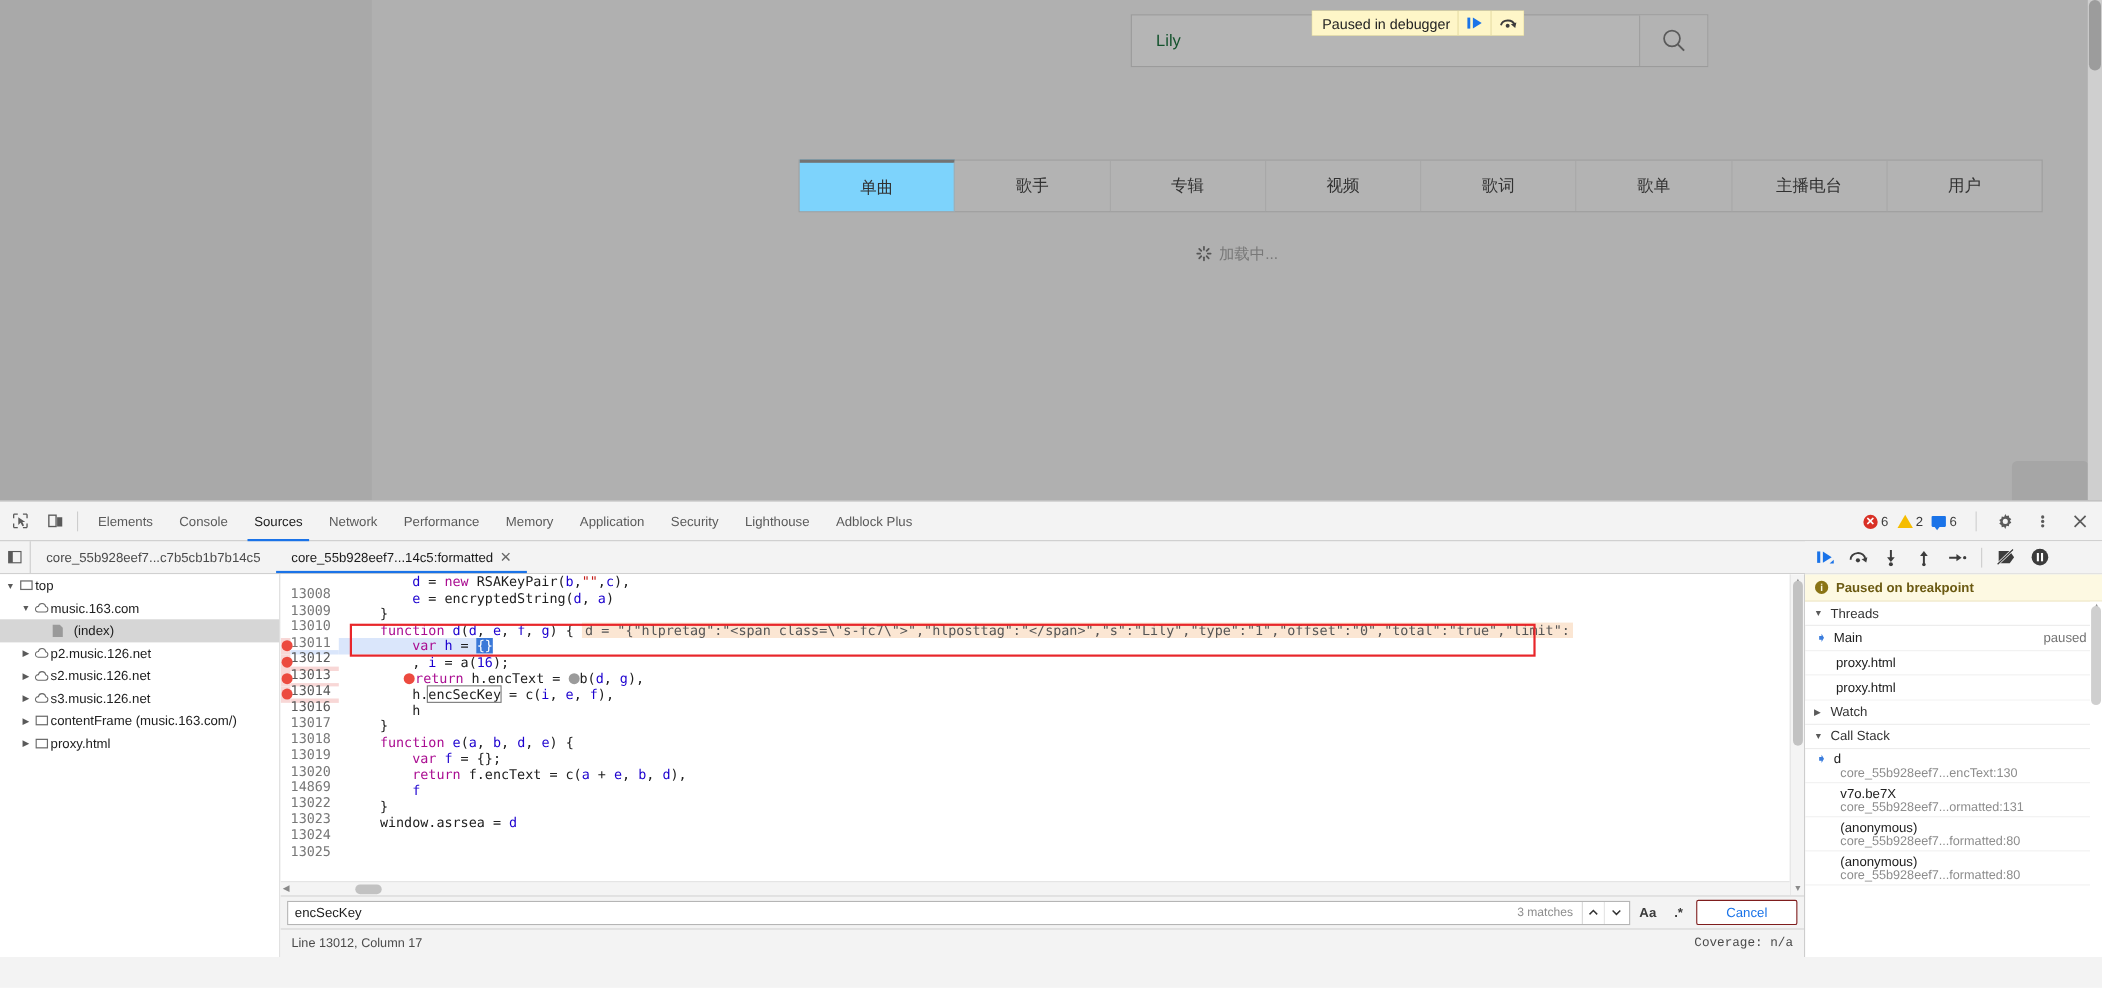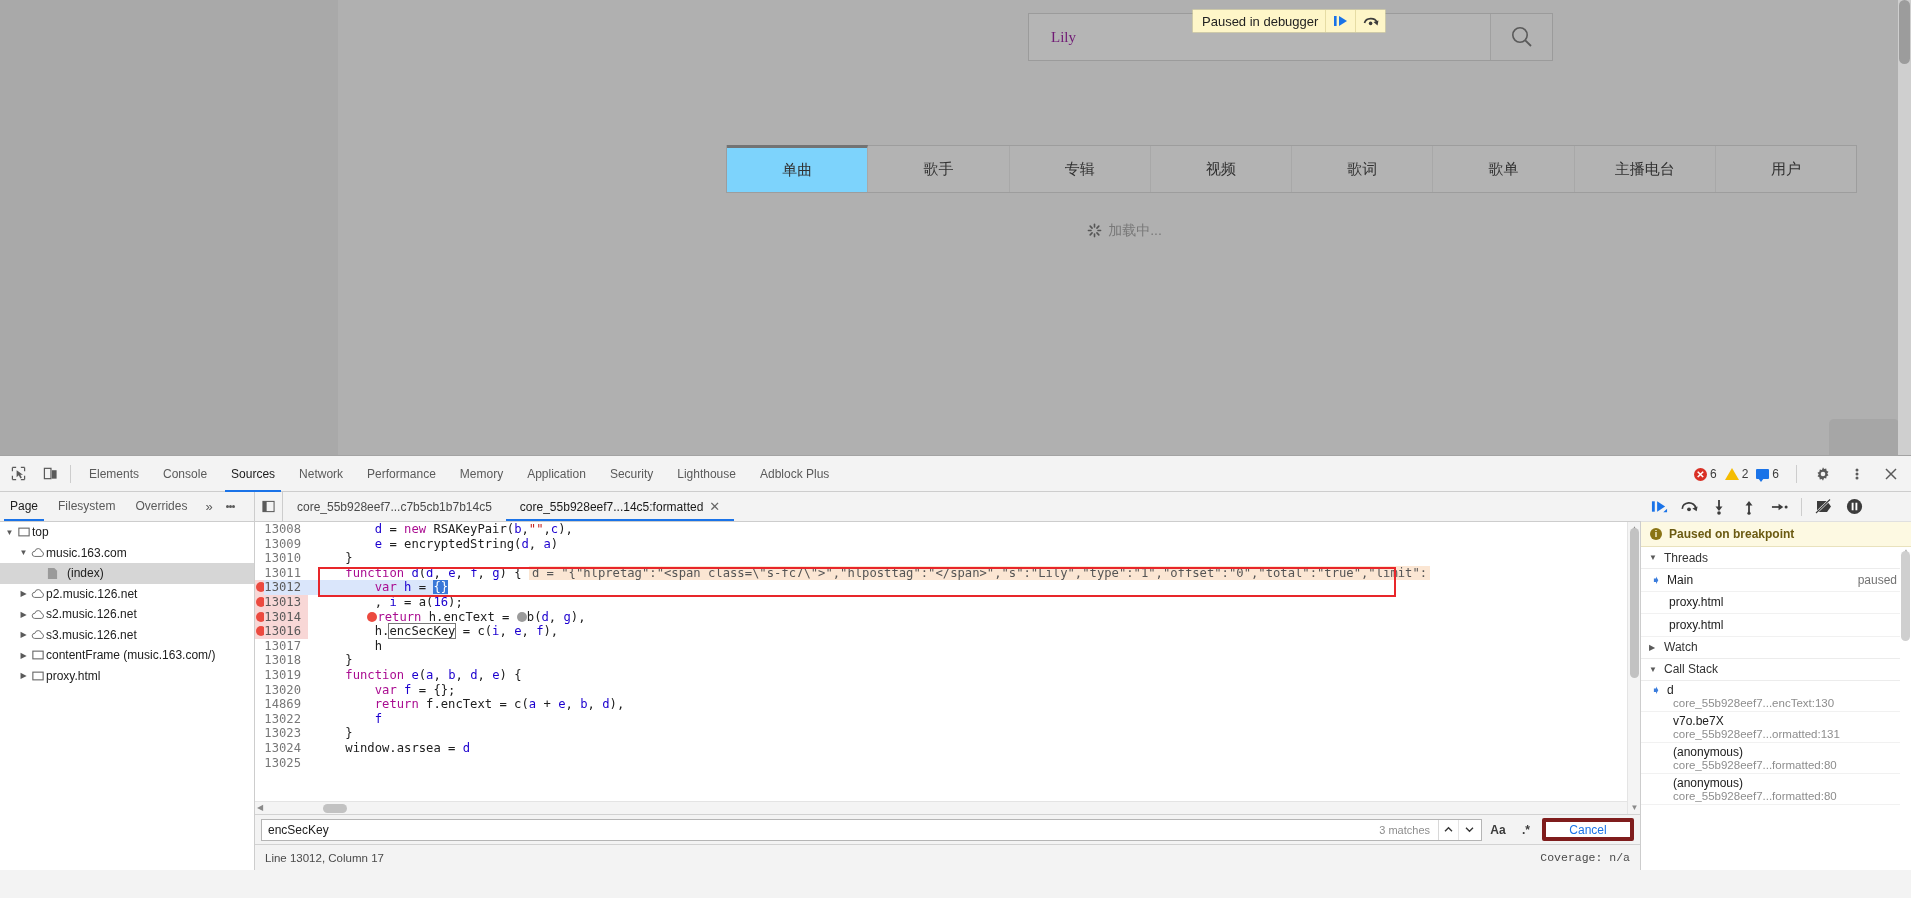--- a/index.html
+++ b/index.html
@@ -28,22 +28,22 @@
   }
   .searchwrap {
     position: absolute; left: 690px; top: 13px;
     width: 525px; height: 48px;
     background: #b5b5b5;
     border: 1px solid #9b9b9b;
     display: flex; align-items: stretch;
   }
   .searchinput {
     flex: 1; border: none; background: transparent;
-    font-family: Liberation Serif, serif;
-    font-size: 15px; color: #701a75;
+    font-family: Liberation Sans, sans-serif;
+    font-size: 15px; color: #14532d;
     padding-left: 22px; outline: none;
   }
   .searchbtn {
     width: 62px; border-left: 1px solid #a0a0a0;
     background: #b3b3b3;
     display: flex; align-items: center; justify-content: center;
     cursor: pointer;
   }
   .searchbtn svg { display: block; }
 
@@ -194,22 +194,22 @@
     position: absolute; left: 0; top: 0; right: 0; bottom: 56px;
     overflow: hidden;
     font-family: "DejaVu Sans Mono", monospace;
     font-size: 12.2px;
     line-height: 14.6px;
     background: #fff;
   }
   .cline { display: flex; height: 14.6px; white-space: pre; }
   .gut-bp { width: 9px; position: relative; background: #fff; }
   .lnum {
-    width: 44px; text-align: right; padding-right: 7px;
-    color: #777; background: #fff; position: relative; user-select:none;
+    width: 44px; text-align: center; padding-right: 7px;
+    color: #777; background: #fff; position: relative; user-select:none;margin-top:11px;
   }
   .cline.bp .lnum { background: #f8d7d6; color: #5a5a5a; }
   .cline.bp .gut-bp::after {
     content: ""; position: absolute; left: 1px; top: 2px;
     width: 10px; height: 10px; border-radius: 50%; background: #ec4a3f;
   }
   .cline.bp .gut-bp { background: #f8d7d6; }
   .ctext { padding-left: 8px; color: #202020; }
   .cline.exec .ctext, .cline.exec .lnum { background: #dae6fb; }
   .cline.exec .gut-bp::after { background: #ec4a3f; }
@@ -264,21 +264,21 @@
   }
   .find-input { flex:1; border:none; outline:none; font-size:12px; padding-left:6px;
     font-family: "Liberation Sans", sans-serif; color:#202020; background:transparent; }
   .matches { font-size: 11px; color: #8d8d8d; padding-right: 8px; }
   .nav-arrow-grp { display:flex; border-left: 1px solid #d8d8d8; height:20px; }
   .nav-arrow { width: 20px; display:flex; align-items:center; justify-content:center;
     color:#3a3a3a; font-size:10px; cursor:pointer; border-right:1px solid #e4e4e4; }
   .fb-toggle { width: 24px; height:22px; display:flex; align-items:center; justify-content:center;
     font-size:12px; color:#3a3a3a; cursor:pointer; font-weight:bold; }
   .cancel-btn {
-    min-width: 92px; height: 23px; border: 4px solid #7f1d1d; background:#fff;
+    min-width: 92px; height: 23px; border: 1px solid #7f1d1d; background:#fff;
     display:flex; align-items:center; justify-content:center;
     color:#1a73e8; font-size:12px; cursor:pointer; border-radius:2px;
   }
   .status-bar {
     position: absolute; left: 0; right: 0; bottom: 0; height: 26px;
     border-top: 1px solid #d2d2d2; background: #f3f3f3;
     display: flex; align-items: center; padding: 0 10px;
     font-size: 11.5px; color: #4a4a4a;
   }
   .status-bar .right { margin-left: auto; font-family: Liberation Mono, monospace; }
@@ -464,31 +464,20 @@
       <div class="dt-icobtn">
         <svg width="14" height="14" viewBox="0 0 14 14">
           <line x1="2" y1="2" x2="12" y2="12" stroke="#5a5a5a" stroke-width="1.5"></line>
           <line x1="12" y1="2" x2="2" y2="12" stroke="#5a5a5a" stroke-width="1.5"></line>
         </svg>
       </div>
     </div>
   </div>
 
   <div class="dt-row2">
-    <div class="nav-tabs">
-      <div class="nav-tab active"><span>Page</span></div>
-      <div class="nav-tab"><span>Filesystem</span></div>
-      <div class="nav-tab"><span>Overrides</span></div>
-      <div class="chev">»</div>
-      <div class="kebab">
-        <i></i>
-          <i></i>
-          <i></i>
-      </div>
-    </div>
 
     <div class="editor-tabs">
       <div class="et-collapse">
         <svg width="13" height="13" viewBox="0 0 14 14">
           <rect x="1" y="1.5" width="12" height="11" fill="none" stroke="#5a5a5a" stroke-width="1.1"></rect>
           <rect x="1" y="1.5" width="4" height="11" fill="#5a5a5a"></rect>
         </svg>
       </div>
       <div class="etab">
         <span>core_55b928eef7...c7b5cb1b7b14c5</span>

